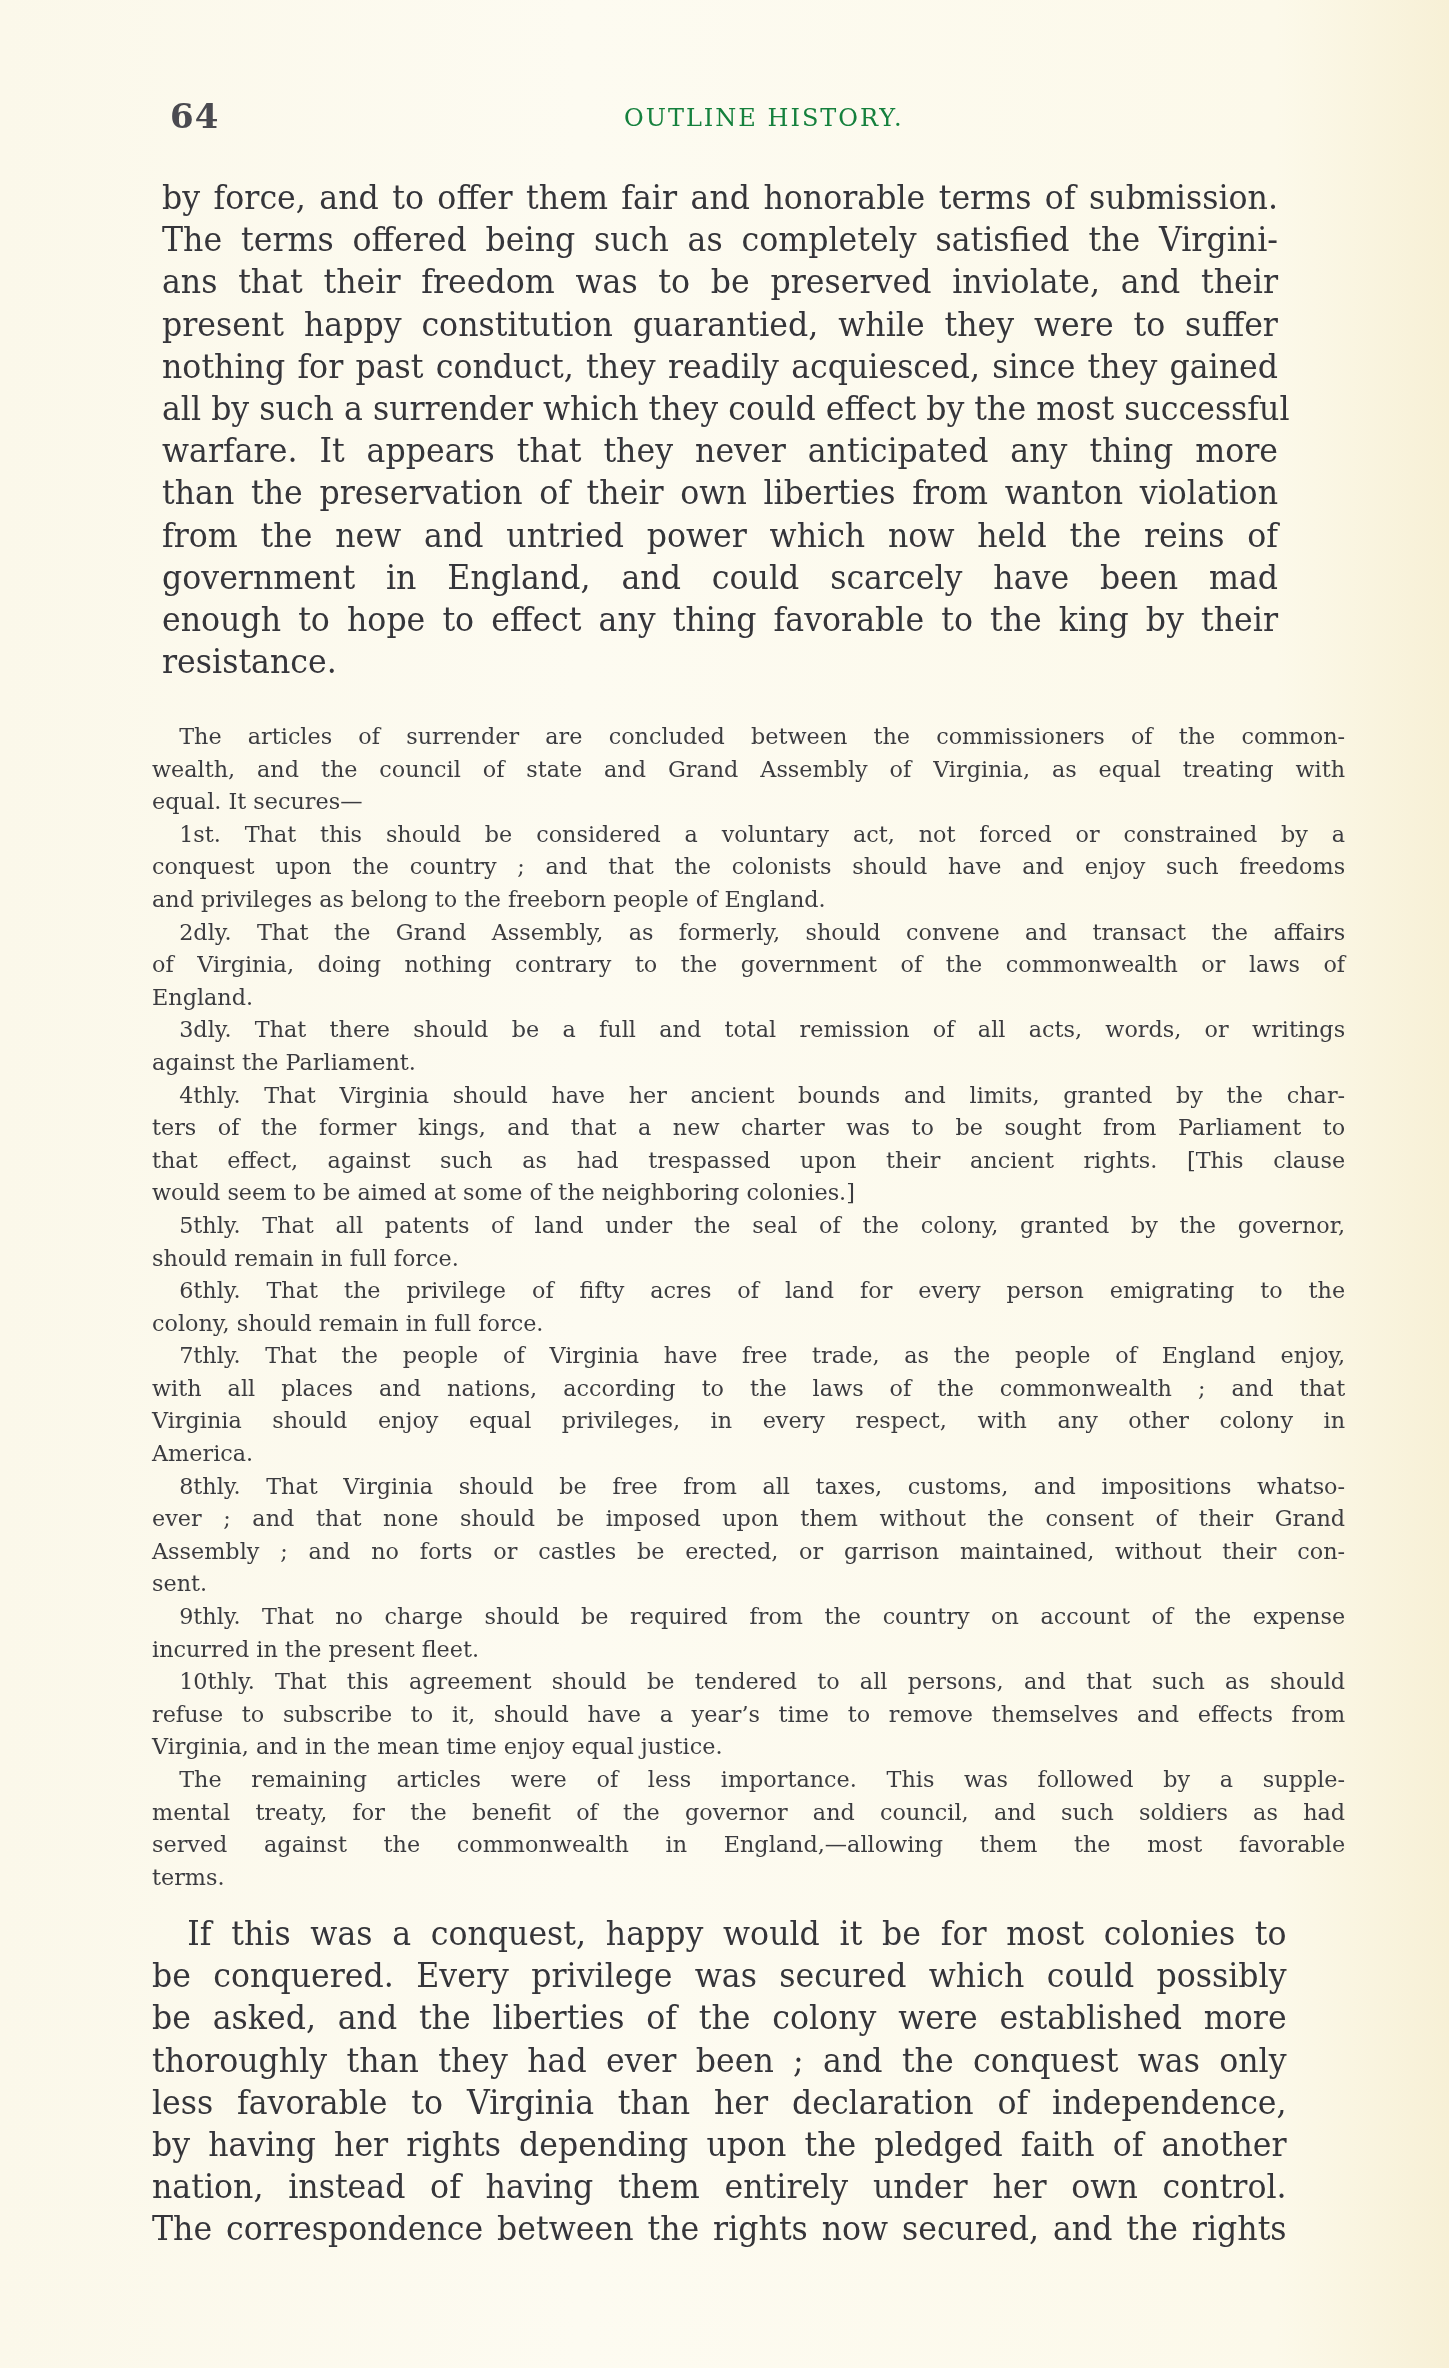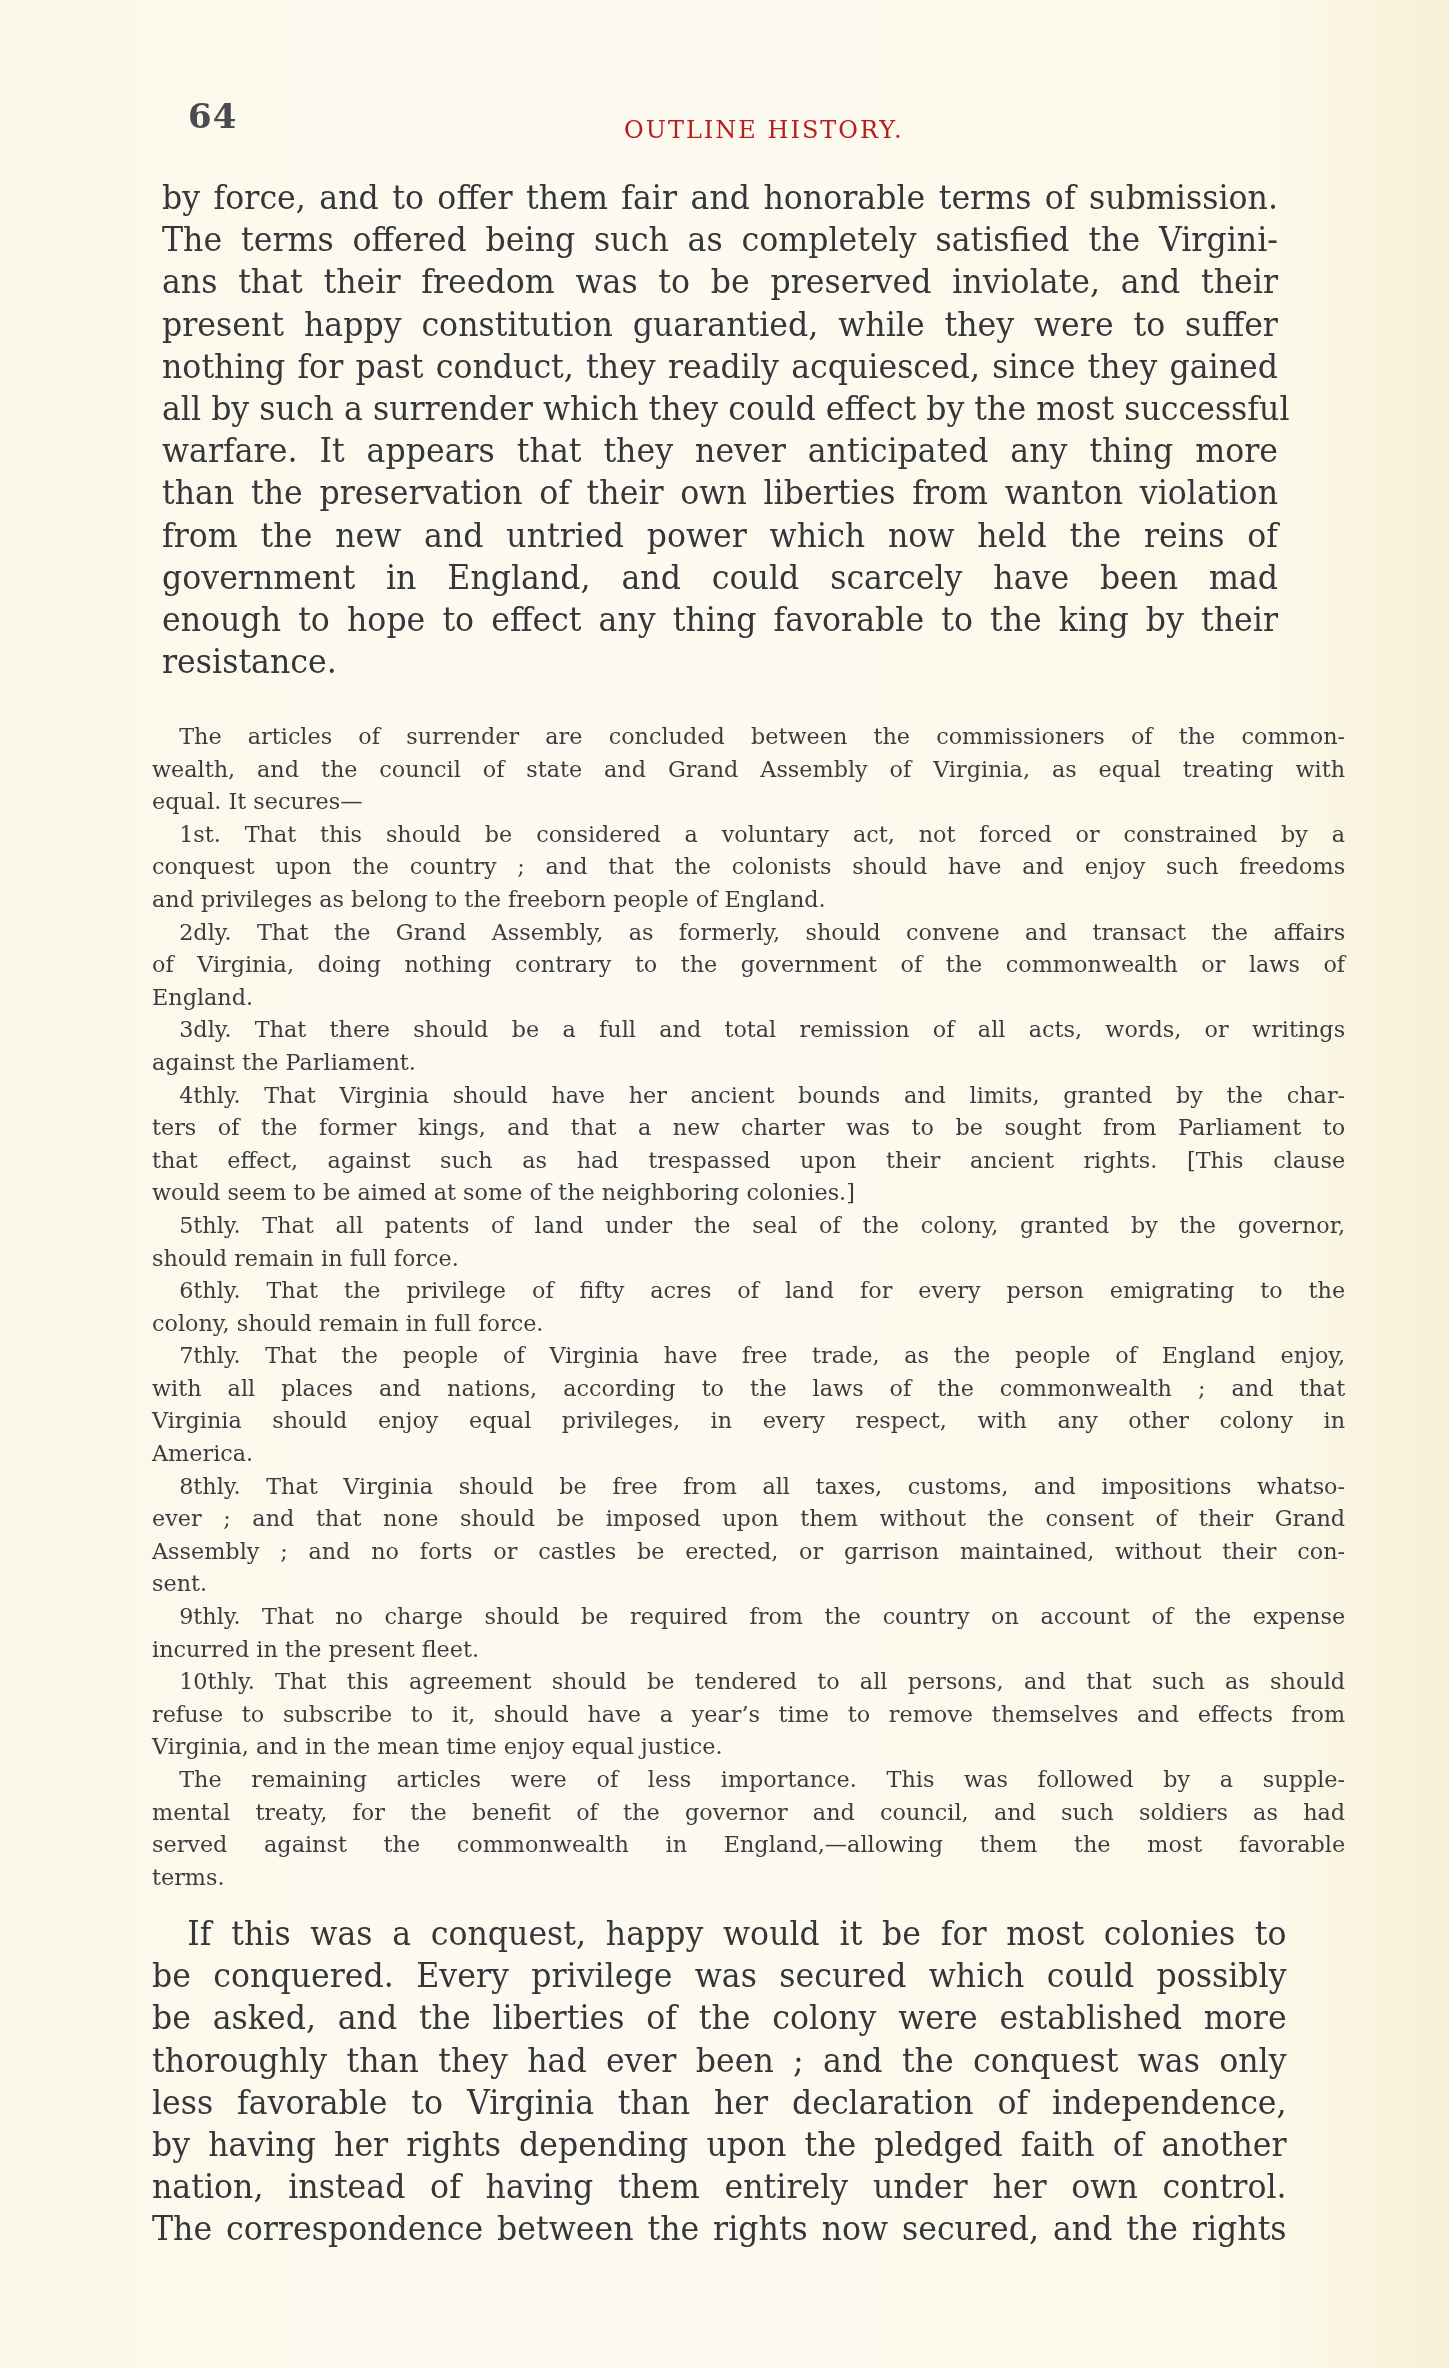--- a/index.html
+++ b/index.html
@@ -5,22 +5,22 @@
   html, body { margin: 0; padding: 0; }
   body {
     width: 1449px; height: 2368px;
     background: #fcfaee;
     background-image: linear-gradient(90deg, #fbf8ea 0%, #fdfbf1 40%, #fcf9ea 88%, #f7f0d6 100%);
     position: relative; overflow: hidden;
     color: #3a3a3e;
     font-family: "DejaVu Serif", "Liberation Serif", serif;
   }
   .page-header { position: absolute; top: 96px; left: 170px; width: 1200px; height: 50px; }
-  .page-number { position: absolute; left: 0; top: 0; font-size: 34px; font-weight: bold; color: #4a4a50; letter-spacing: 1px; margin-left: 18px; }
-  .running-head { position: absolute; left: 454px; top: 20px; font-size: 24px; color: #b91c1c; letter-spacing: 2px; }
+  .page-number { position: absolute; left: 0; top: 0; font-size: 34px; font-weight: bold; color: #4a4a50; letter-spacing: 1px; }
+  .running-head { position: absolute; left: 454px; top: 8px; font-size: 24px; color: #15803d; letter-spacing: 2px; }
 
   .body-text {
     position: absolute; left: 162px; width: 1200px;
     font-size: 34px; line-height: 42.2px; color: #35353a;
     text-align: justify; margin: 0;
     transform: scaleX(0.93); transform-origin: left top;
   }
   .body-text .line { display: block; text-align: justify; text-align-last: justify; white-space: nowrap; }
   .body-text .line.last { text-align-last: left; }
 

